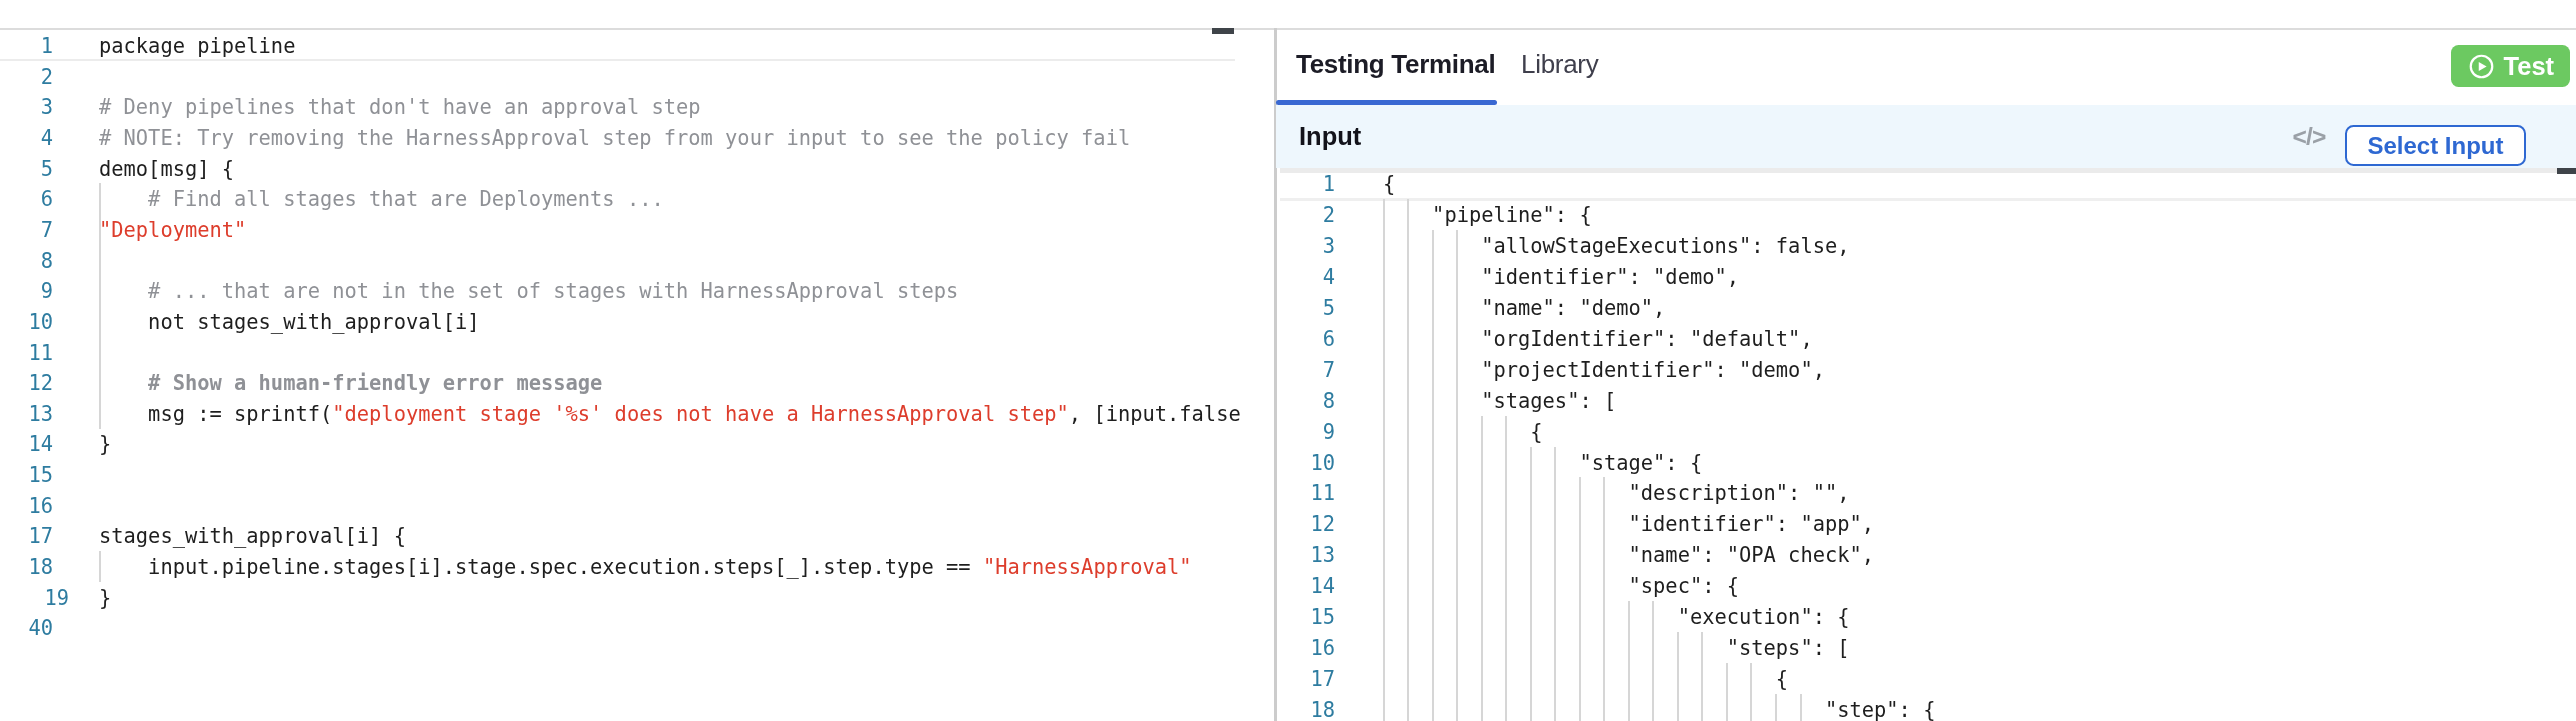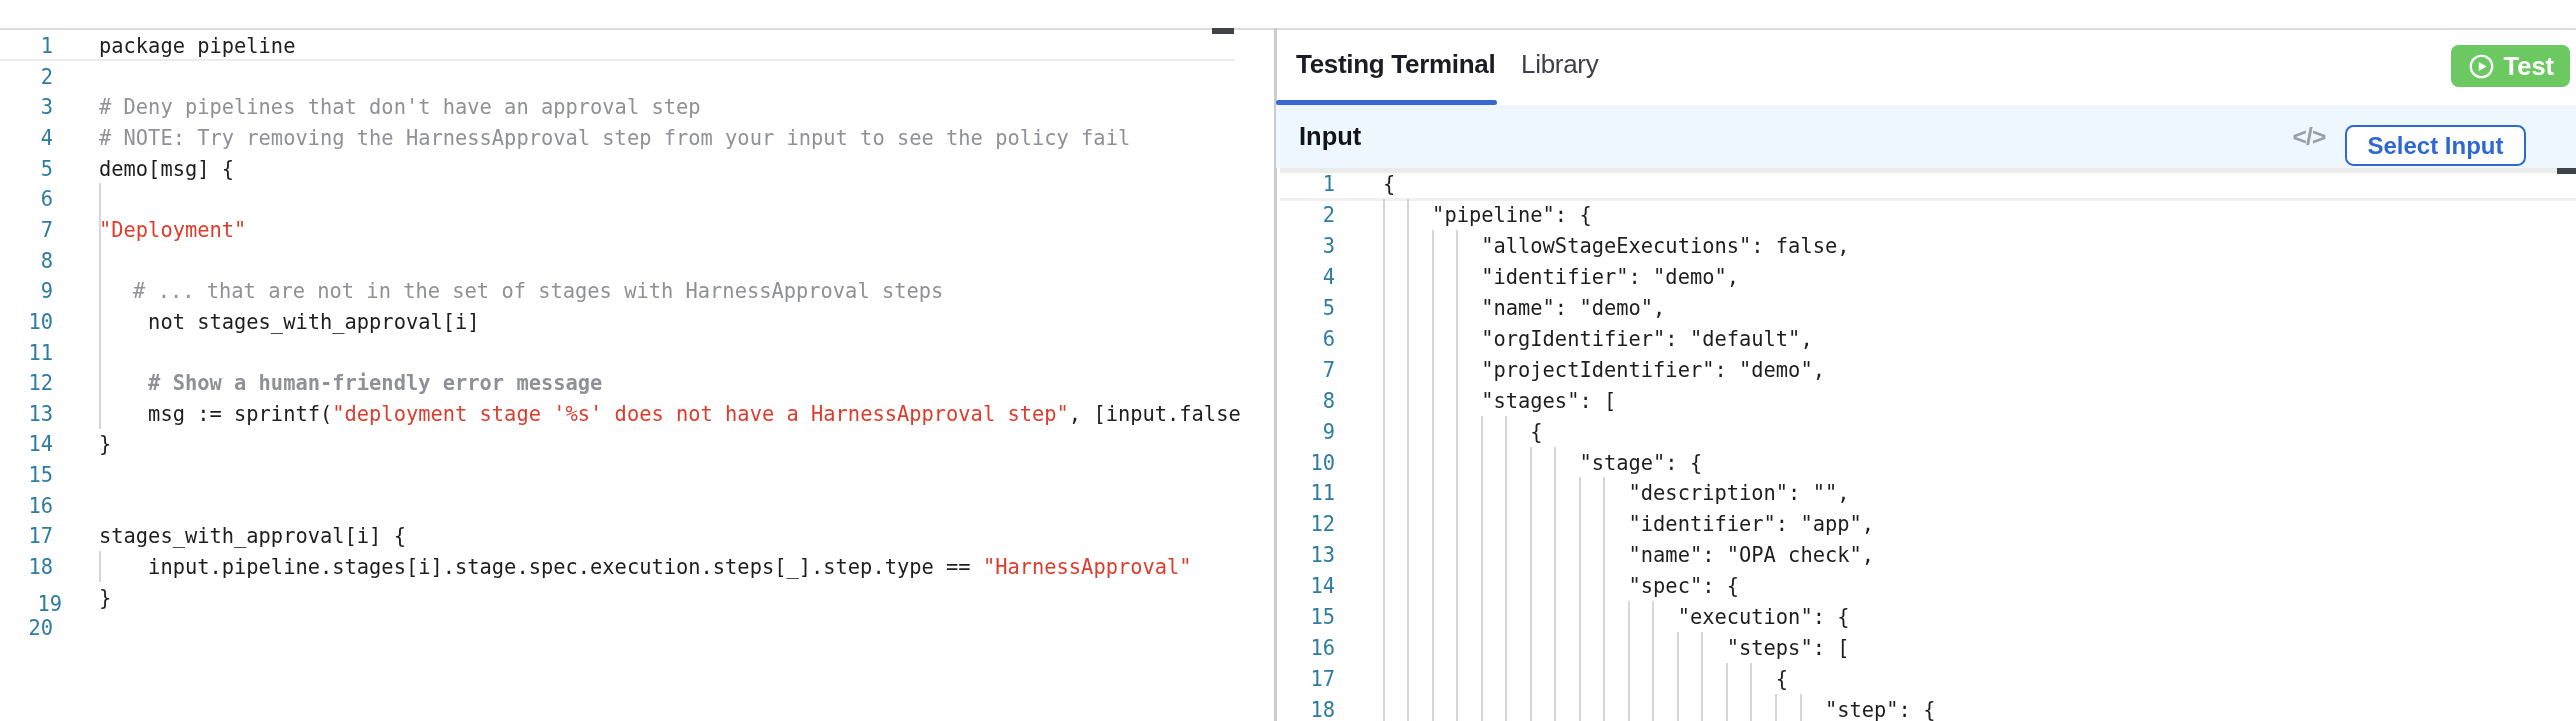--- a/index.html
+++ b/index.html
@@ -73,35 +73,36 @@
         <div class="lnum" style="left: 0px; width: 53px;">4</div>
         <div class="codeline" style="left: 99px;"><span class="seg comment"># NOTE: Try removing the HarnessApproval step from your input to see the policy fail</span></div>
       </div>
       <div class="code-row" style="top: 123px; height: 31px;">
         <div class="lnum" style="left: 0px; width: 53px;">5</div>
         <div class="codeline" style="left: 99px;"><span class="seg code">demo[msg] {</span></div>
       </div>
       <div class="code-row" style="top: 153px; height: 31px;">
         <div class="guide" style="left: 99px;"></div>
         <div class="lnum" style="left: 0px; width: 53px;">6</div>
+        <div class="codeline" style="left: 99px;"><span class="seg comment">    # Find all stages that are Deployments ...</span></div>
       </div>
       <div class="code-row" style="top: 184px; height: 31px;">
         <div class="guide" style="left: 99px;"></div>
         <div class="lnum" style="left: 0px; width: 53px;">7</div>
         <div class="codeline" style="left: 99px;"><span class="seg string">"Deployment"</span></div>
       </div>
       <div class="code-row" style="top: 215px; height: 31px;">
         <div class="guide" style="left: 99px;"></div>
         <div class="lnum" style="left: 0px; width: 53px;">8</div>
         <div class="codeline" style="left: 99px;"></div>
       </div>
       <div class="code-row" style="top: 245px; height: 31px;">
         <div class="guide" style="left: 99px;"></div>
         <div class="lnum" style="left: 0px; width: 53px;">9</div>
-        <div class="codeline" style="left: 84px; justify-content: flex-end;"><span class="seg comment">    # ... that are not in the set of stages with HarnessApproval steps</span></div>
+        <div class="codeline" style="left: 99px; justify-content: flex-end;"><span class="seg comment">    # ... that are not in the set of stages with HarnessApproval steps</span></div>
       </div>
       <div class="code-row" style="top: 276px; height: 31px;">
         <div class="guide" style="left: 99px;"></div>
         <div class="lnum" style="left: 0px; width: 53px;">10</div>
         <div class="codeline" style="left: 99px;"><span class="seg code">    not stages_with_approval[i]</span></div>
       </div>
       <div class="code-row" style="top: 307px; height: 31px;">
         <div class="guide" style="left: 99px;"></div>
         <div class="lnum" style="left: 0px; width: 53px;">11</div>
         <div class="codeline" style="left: 99px;"></div>
@@ -130,25 +131,25 @@
       <div class="code-row" style="top: 490px; height: 31px;">
         <div class="lnum" style="left: 0px; width: 53px;">17</div>
         <div class="codeline" style="left: 99px;"><span class="seg code">stages_with_approval[i] {</span></div>
       </div>
       <div class="code-row" style="top: 521px; height: 31px;">
         <div class="guide" style="left: 99px;"></div>
         <div class="lnum" style="left: 0px; width: 53px;">18</div>
         <div class="codeline" style="left: 99px;"><span class="seg code">    input.pipeline.stages[i].stage.spec.execution.steps[_].step.type == </span><span class="seg string">"HarnessApproval"</span></div>
       </div>
       <div class="code-row" style="top: 552px; height: 31px;">
-        <div class="lnum" style="left: 9px; width: 53px; margin-top: 6px;">19</div>
+        <div class="lnum" style="left: 16px; width: 53px;">19</div>
         <div class="codeline" style="left: 99px;"><span class="seg code">}</span></div>
       </div>
       <div class="code-row" style="top: 582px; height: 31px;">
-        <div class="lnum" style="left: 0px; width: 53px;">20</div>
+        <div class="lnum" style="left: 0px; width: 53px;">40</div>
         <div class="codeline" style="left: 99px;"></div>
       </div>
     </div>
 
   <div class="hborder" style="left:0;top:59px;width:1235px;height:2.1px;"></div>
 
   <div class="dash" style="left:1212px;top:28px;width:22px;height:6px;"></div>
 
   <div class="divider"></div>
 

